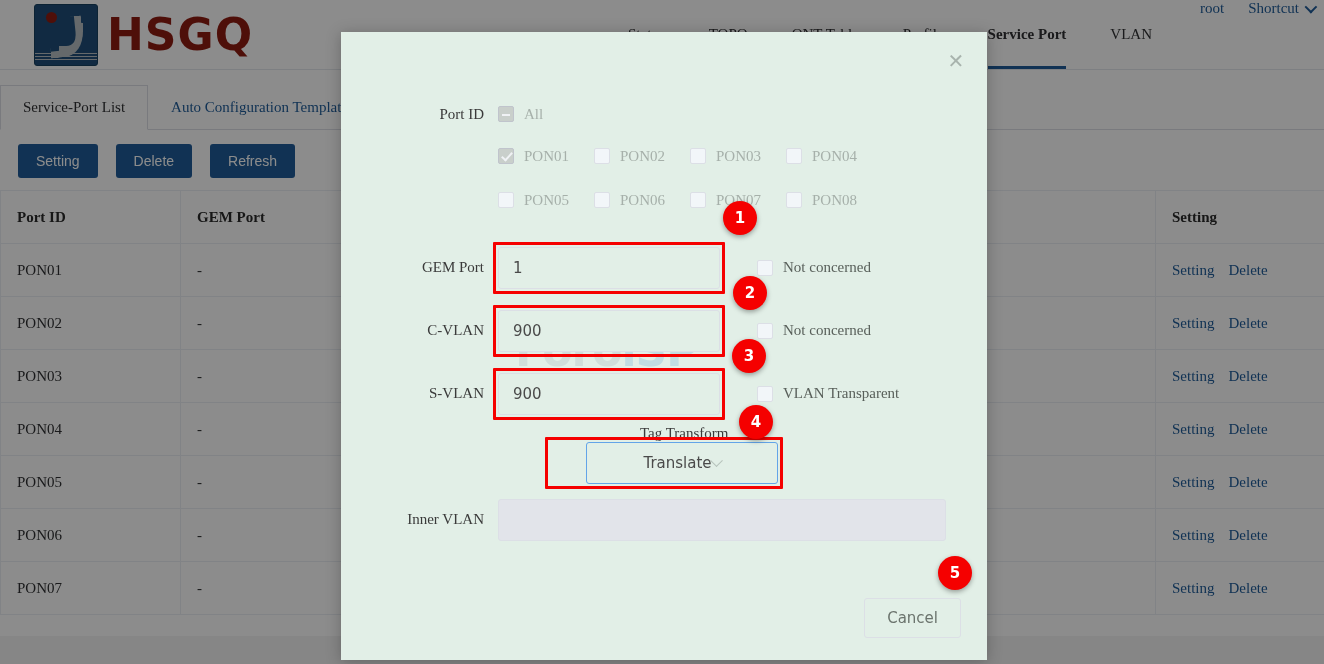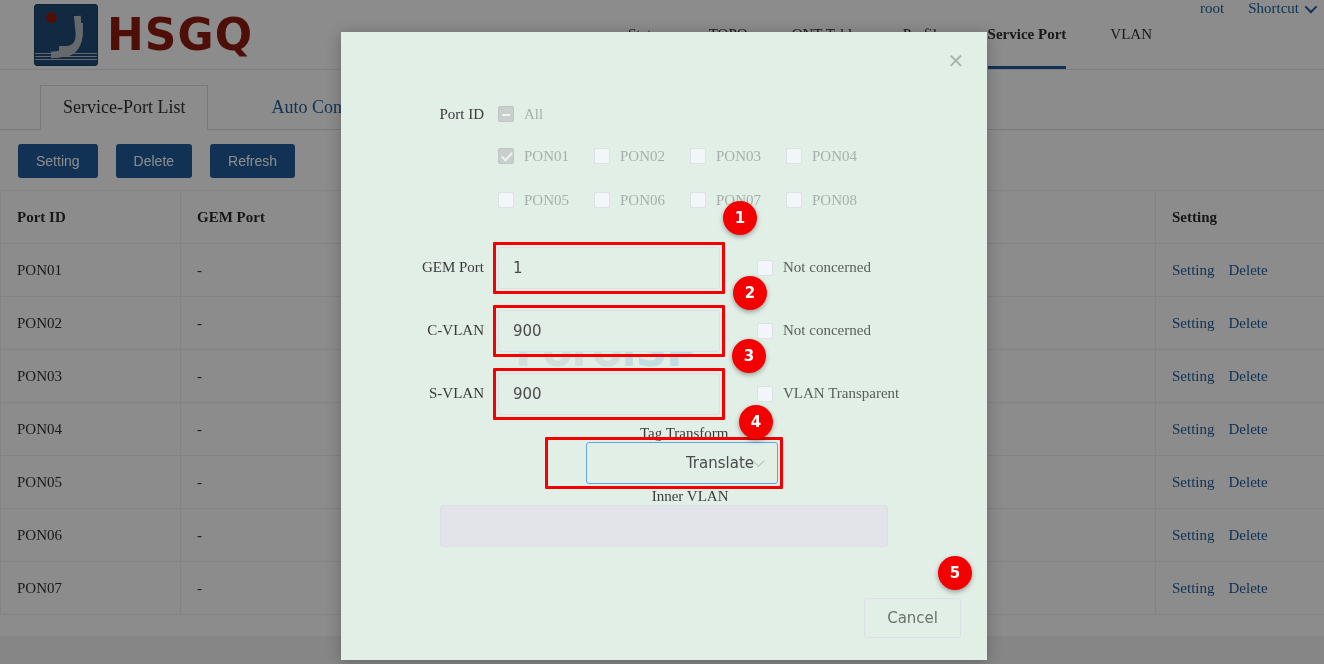--- a/index.html
+++ b/index.html
@@ -94,25 +94,24 @@
   
   .tabstrip {
     height:60px;
     display:flex; align-items:flex-end;
     padding-left:0;
     border-bottom:1px solid #dcdfe6;
     background:#ffffff;
   }
   .tab {
     height:45px; display:flex; align-items:center;
-    padding:0 22px; font-size:18px; color:#1f5c99;
+    padding:0 22px; font-size:15px; color:#1f5c99;
     border:1px solid transparent;
     border-bottom:none;
     white-space:nowrap;
-    margin-left:40px;
   }
   .tab.active {
     color:#303133;
     border:1px solid #dcdfe6;
     border-bottom:1px solid #ffffff;
     margin-bottom:-1px;
     background:#ffffff;
   }
 
   
@@ -206,21 +205,21 @@
   .port-row { padding-left:157px; height:44px; display:flex; align-items:center; }
 
   .field {
     height:42px; background:#e2efe7;
     border:1px solid #dcdfe6; border-radius:3px;
     display:flex; align-items:center;
     padding:0 14px; font-size:15px; color:#4a4a4a;
     font-family:"DejaVu Sans", sans-serif;
   }
   .field.readonly { background:#e2e4ea; border-color:#dcdfe6; }
-  .field.select { justify-content:flex-end; border-color:#63a4e8;margin-left:36px; }
+  .field.select { justify-content:center; border-color:#63a4e8;margin-left:36px; }
   .sel-caret {
     width:9px; height:9px; border-right:1px solid #b7c3bc; border-bottom:1px solid #b7c3bc;
     transform:rotate(45deg) translate(-2px,-2px);
   }
 
   .hl { position:relative; }
   .hl:before {
     content:""; position:absolute;
     left:-5px; top:-5px; right:-5px; bottom:-5px;
     border:3px solid #f50000; border-radius:1px;
@@ -446,21 +445,21 @@
     <div class="row" style="height:63px;flex-direction:column;">
       <div class="lbl">Tag Transform</div>
       <div class="hl" style="width:228px;">
         <div class="field select">
           <span>Translate</span>
           <span class="sel-caret"></span>
         </div>
       </div>
     </div>
 
-    <div class="row" style="height:63px;flex-direction:column;">
+    <div class="row" style="height:63px;">
       <div class="lbl">Inner VLAN</div>
       <div class="field readonly" style="width:448px;"></div>
     </div>
 
   </div>
 
   <div class="modal-footer">
     <button class="btn-cancel">Cancel</button>
   </div>
 </div>

